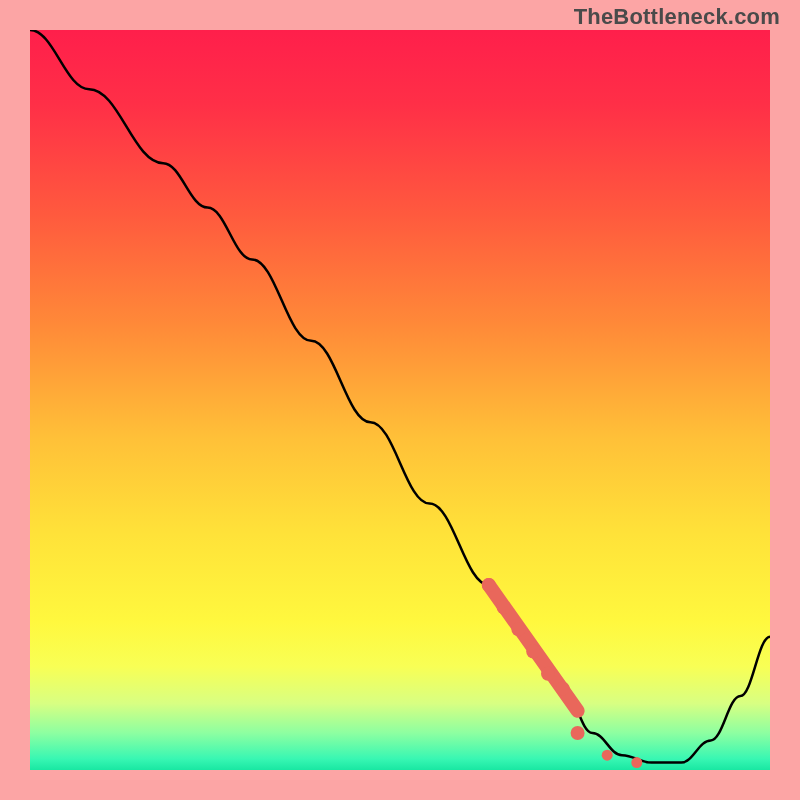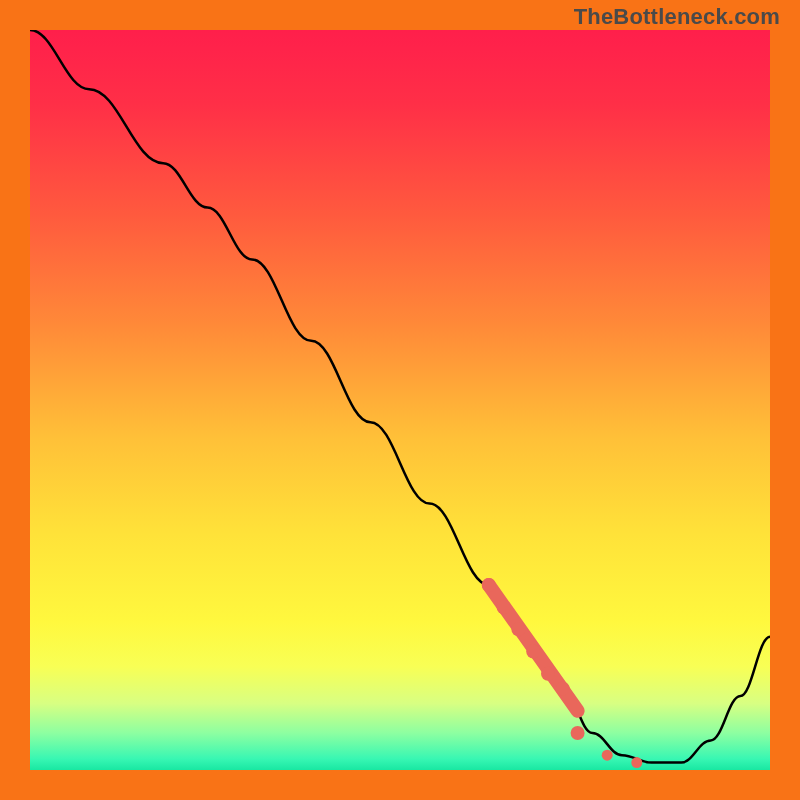--- a/index.html
+++ b/index.html
@@ -8,21 +8,21 @@
     width: 800px;
     height: 800px;
     background: #000;
     overflow: hidden;
     font-family: Arial, Helvetica, sans-serif;
   }
   .stage {
     position: relative;
     width: 800px;
     height: 800px;
-    background: #f97316;
+    background: #fca5a5;
   }
   .watermark {
     position: absolute;
     top: 4px;
     right: 20px;
     color: #4a4a4a;
     font-size: 22px;
     font-weight: 600;
     letter-spacing: 0.2px;
     user-select: none;

